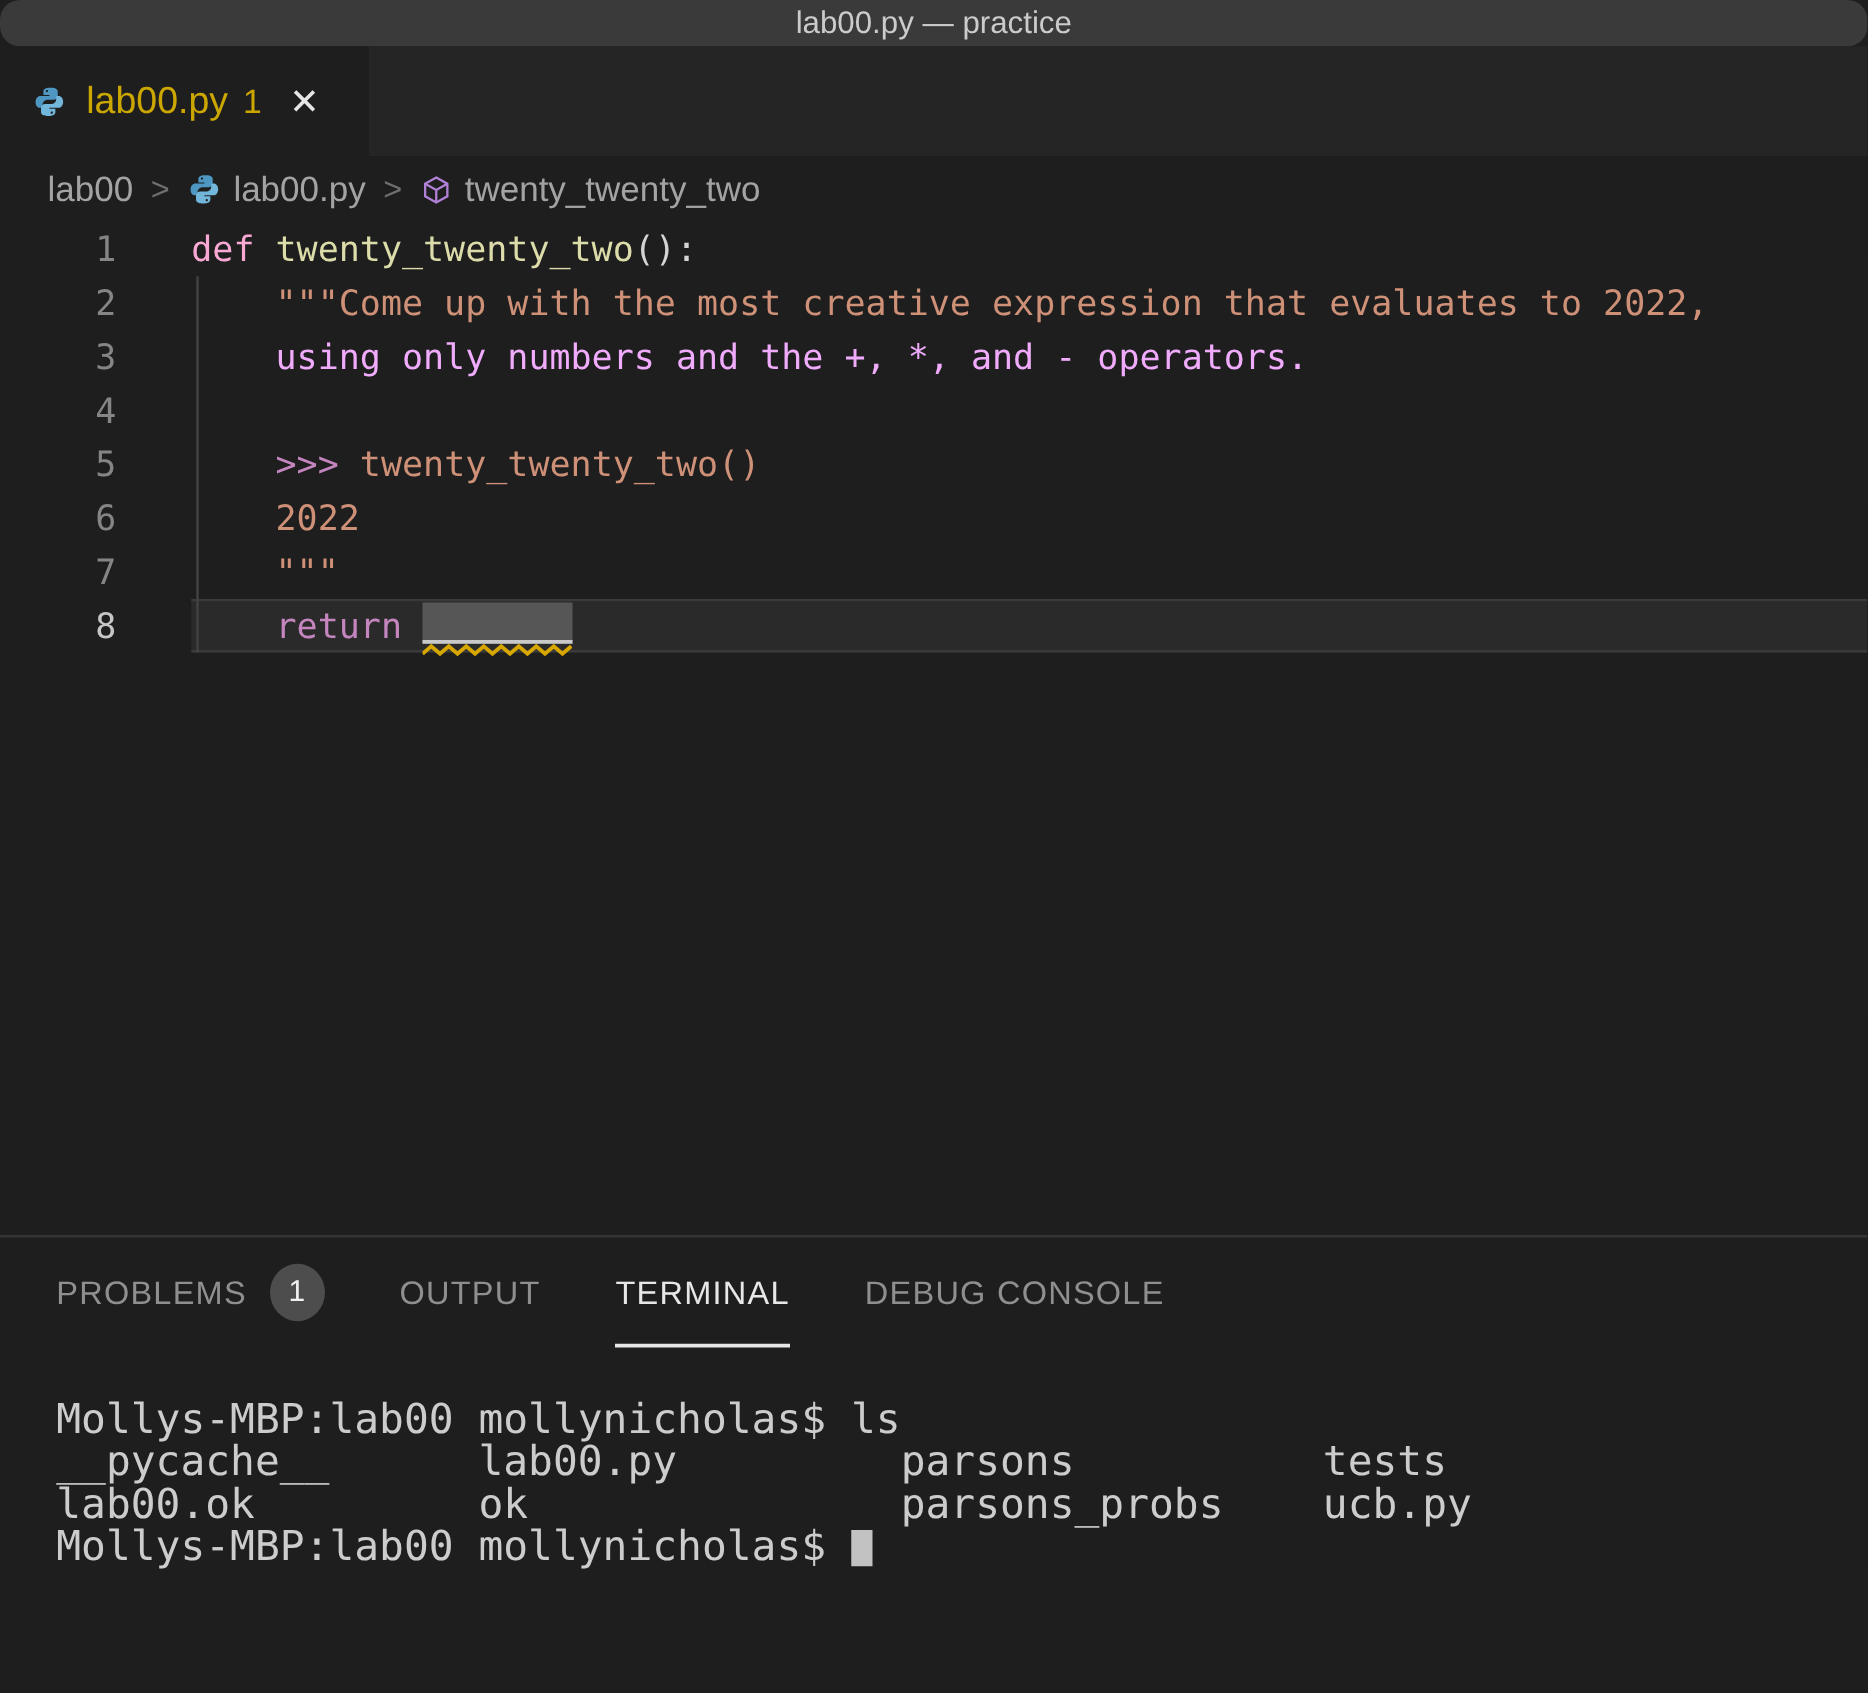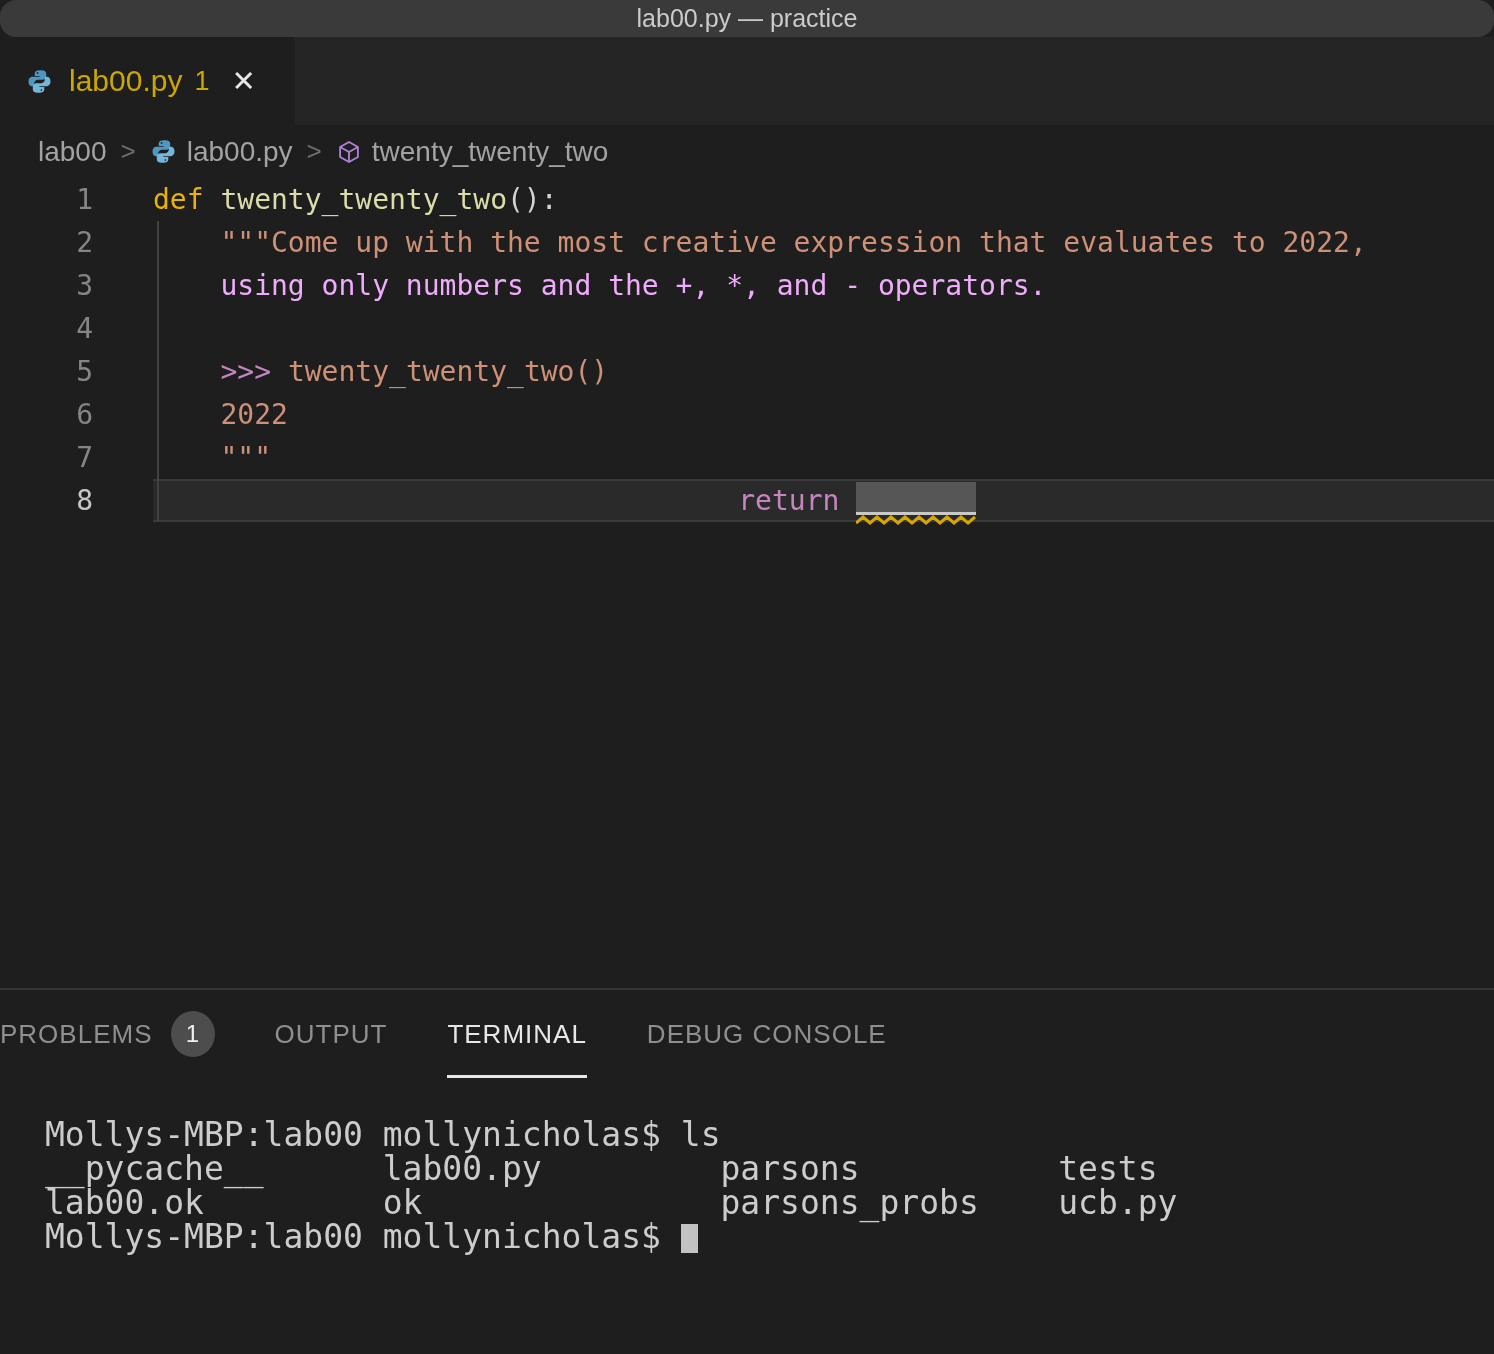--- a/index.html
+++ b/index.html
@@ -44,37 +44,36 @@
   .gutter{
     width:93px;flex:none;text-align:right;color:#858585;
   }
   .gutter.active{color:#c6c6c6;}
   .line-body{
     margin-left:60px;flex:1;white-space:pre;color:#d4d4d4;
   }
   .line-body.current{
     background:#2a2a2a;
     box-shadow:inset 0 2px 0 #3a3a3a, inset 0 -2px 0 #3a3a3a;
-    text-align:center;
   }
   .indent-guide{
     position:absolute;left:157px;top:43px;width:2px;height:301px;
     background:#414141;
   }
   .sel-box{
     display:inline-block;width:120px;height:30px;
     background:#565656;border-bottom:3px solid #c9c9c9;
     vertical-align:-5px;position:relative;
   }
   .sel-box svg{position:absolute;left:0;top:33px;}
   
   .panel{border-top:2px solid #353535;background:#1e1e1e;}
   .panel-tabs{
     height:88px;display:flex;align-items:stretch;
-    gap:60px;
+    padding-left:45px;gap:60px;
     font-size:26px;color:#8f8f8f;letter-spacing:1px;
   }
   .panel-tab{
     display:flex;align-items:center;gap:18px;
     box-sizing:border-box;cursor:default;
   }
   .panel-tab.active{color:#e7e7e7;border-bottom:3px solid #e7e7e7;padding-top:3px;}
   .badge{
     width:44px;height:46px;border-radius:50%;background:#4d4d4d;
     color:#f0f0f0;font-size:24px;letter-spacing:0;
@@ -136,21 +135,21 @@
       </svg>
     </span>
     <span>twenty_twenty_two</span>
   </span>
 </div>
 
 <div class="editor">
   <div>
       <div class="code-line">
         <span class="gutter">1</span>
-        <span class="line-body"><span class="tok" style="color: #eab308;">def</span><span class="tok" style="color: rgb(212, 212, 212);"> </span><span class="tok" style="color: rgb(220, 220, 170);">twenty_twenty_two</span><span class="tok" style="color: rgb(212, 212, 212);">():</span></span>
+        <span class="line-body"><span class="tok" style="color: #f9a8d4;">def</span><span class="tok" style="color: rgb(212, 212, 212);"> </span><span class="tok" style="color: rgb(220, 220, 170);">twenty_twenty_two</span><span class="tok" style="color: rgb(212, 212, 212);">():</span></span>
       </div>
       <div class="code-line">
         <span class="gutter">2</span>
         <span class="line-body"><span class="tok" style="color: rgb(212, 212, 212);">    </span><span class="tok" style="color: rgb(206, 145, 120);">"""Come up with the most creative expression that evaluates to 2022,</span></span>
       </div>
       <div class="code-line">
         <span class="gutter">3</span>
         <span class="line-body"><span class="tok" style="color: rgb(212, 212, 212);">    </span><span class="tok" style="color: #f0abfc; margin-top: 47px;">using only numbers and the +, *, and - operators.</span></span>
       </div>
       <div class="code-line">

